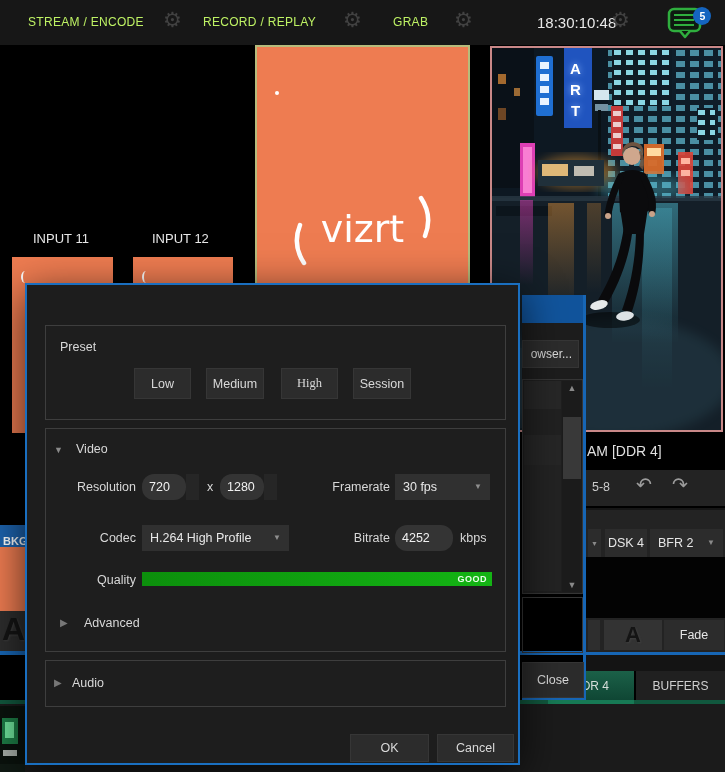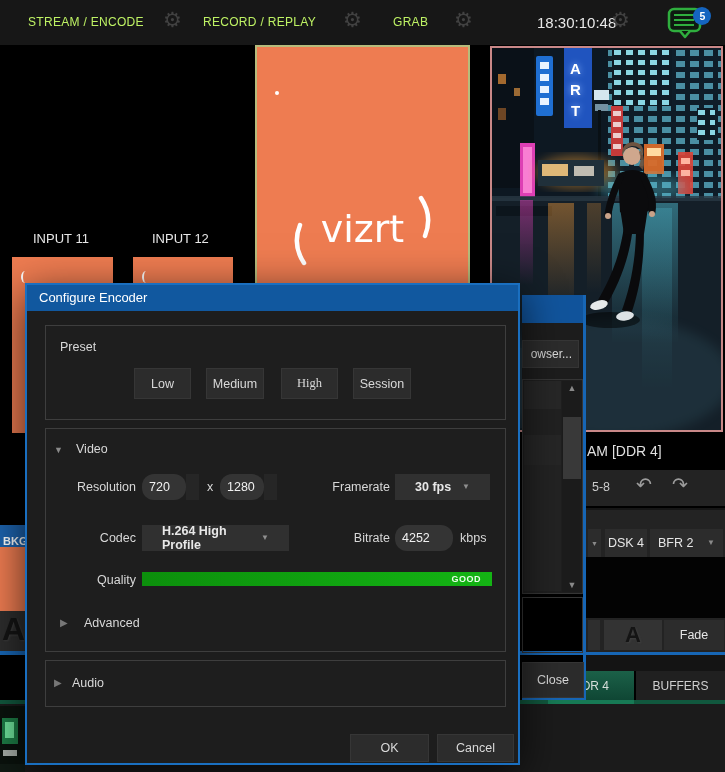--- a/index.html
+++ b/index.html
@@ -24,29 +24,29 @@
           z-index:10;box-shadow:0 10px 40px rgba(0,0,0,.7);}
   .titlebar{left:0;top:0;width:491px;height:26px;background:#11589f;}
   .title-text{left:12px;top:0;line-height:26px;font-size:13px;color:#fff;}
   .gbox{border:1px solid #3e3e3e;background:#1e1e1e;}
   .btn{background:#2c2c2c;border:1px solid #363636;color:#d9d9d9;font-size:12.5px;
        display:flex;align-items:center;justify-content:center;cursor:pointer;box-sizing:border-box;}
   .inp{background:#343434;color:#f0f0f0;font-size:12.5px;display:flex;align-items:center;
        padding-left:7px;box-sizing:border-box;border-radius:12px;}
   .spin{background:#262626;}
   .dd{background:#303030;color:#e8e8e8;font-size:12.5px;display:flex;align-items:center;
-      justify-content:space-between;padding:0 20px;box-sizing:border-box;cursor:pointer;font-weight:bold;}
+      justify-content:space-between;padding:0 8px;box-sizing:border-box;cursor:pointer;}
   .dd .tri{font-size:8px;color:#8f8f8f;}
   .lblr{color:#d8d8d8;font-size:12.5px;text-align:right;}
   .lbl{color:#d8d8d8;font-size:12.5px;}
   .tri{color:#8a8a8a;font-size:9px;line-height:1;}
   .row{height:26px;}
   .qbar{background:linear-gradient(90deg,#0c8f0c,#14b414);display:flex;align-items:center;
         justify-content:flex-end;}
-  .qbar span{font-size:9px;font-weight:bold;color:#eaffea;letter-spacing:.5px;padding-right:11px;}
+  .qbar span{font-size:9px;font-weight:bold;color:#eaffea;letter-spacing:.5px;padding-right:5px;}
   
   .bwin{left:522px;top:295px;width:64px;height:293px;background:#1d1d1d;z-index:5;}
   .scrl{font-size:9px;color:#8a8a8a;text-align:center;line-height:14px;}
   
   .strip{background:#232323;}
   .sw-btn{background:#2c2c2c;color:#e6e6e6;font-size:12.5px;display:flex;align-items:center;
           justify-content:center;cursor:pointer;}
   .tab{display:flex;align-items:center;justify-content:center;font-size:12px;cursor:pointer;}
   .a-glyph{font-weight:900;color:#141414;text-shadow:1px 1px 2px rgba(90,90,90,.35);}
 </style>
@@ -266,23 +266,20 @@
   </div>
   <div class="abs" style="left:0;top:302px;width:61px;height:56px;border:1px solid #363636;box-sizing:border-box;"></div>
   <div class="abs" style="left:61px;top:0;width:3px;height:405px;background:#1766b5;"></div>
   <div class="abs" style="left:0;top:402px;width:64px;height:3px;background:#1766b5;"></div>
   <div class="abs btn" style="left:0;top:367px;width:62px;height:36px;">
     <span>Close</span>
   </div>
 </div>
 
 <div class="abs dialog">
-  <div class="abs titlebar">
-    <span class="abs title-text">Configure Encoder</span>
-  </div>
 
   <div class="abs gbox" style="left:18px;top:40px;width:459px;height:93px;">
     <span class="abs lbl" style="left:14px;top:14px;">Preset</span>
     <div class="abs btn" style="left:88px;top:42px;width:57px;height:31px;">
       <span>Low</span>
     </div>
     <div class="abs btn" style="left:160px;top:42px;width:58px;height:31px;">
       <span>Medium</span>
     </div>
     <div class="abs btn" style="left:235px;top:42px;width:57px;height:31px;font-family:Liberation Serif, serif;">

